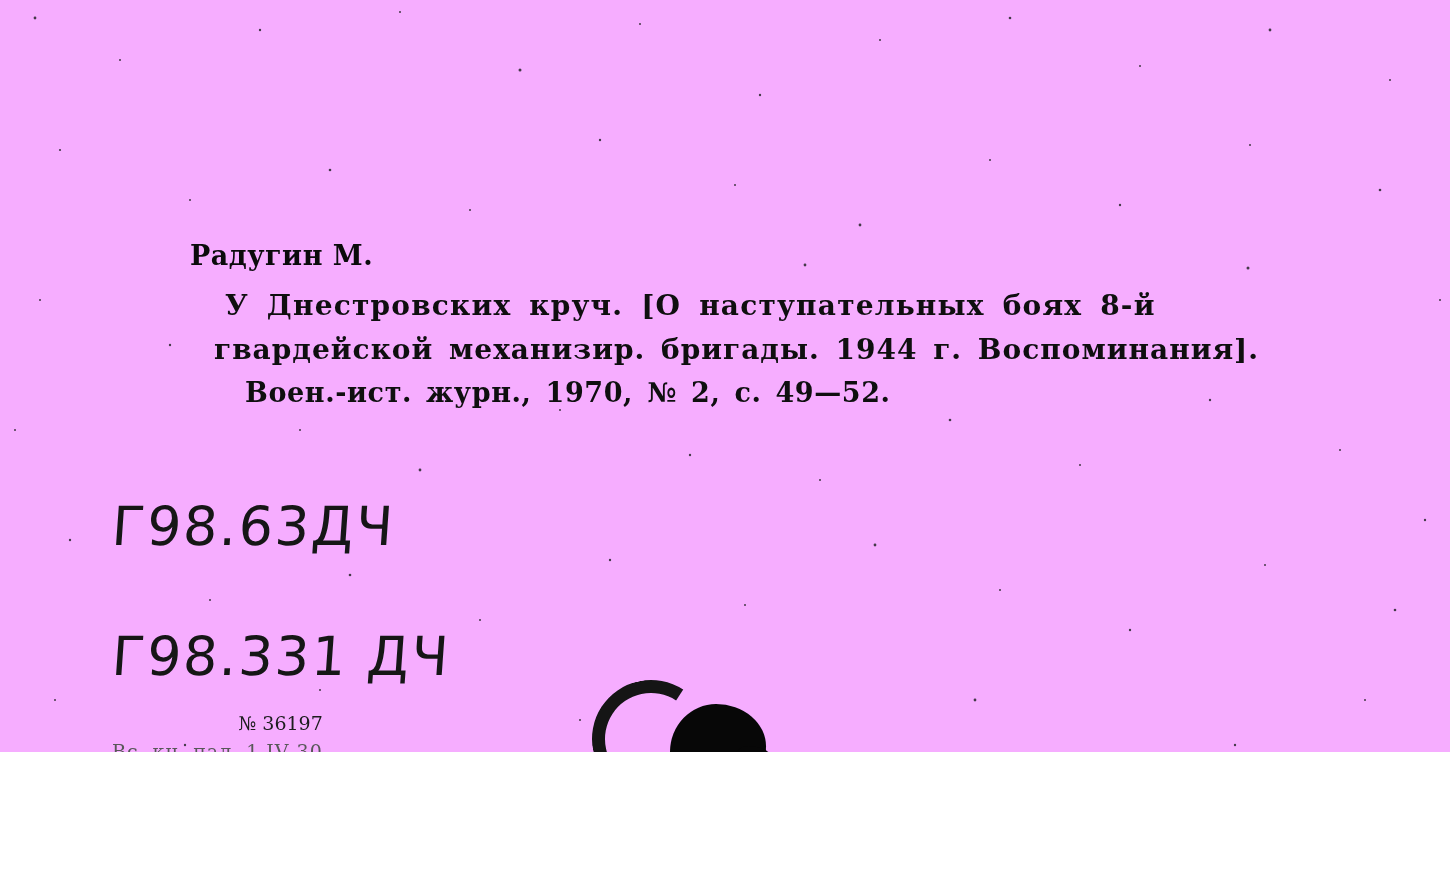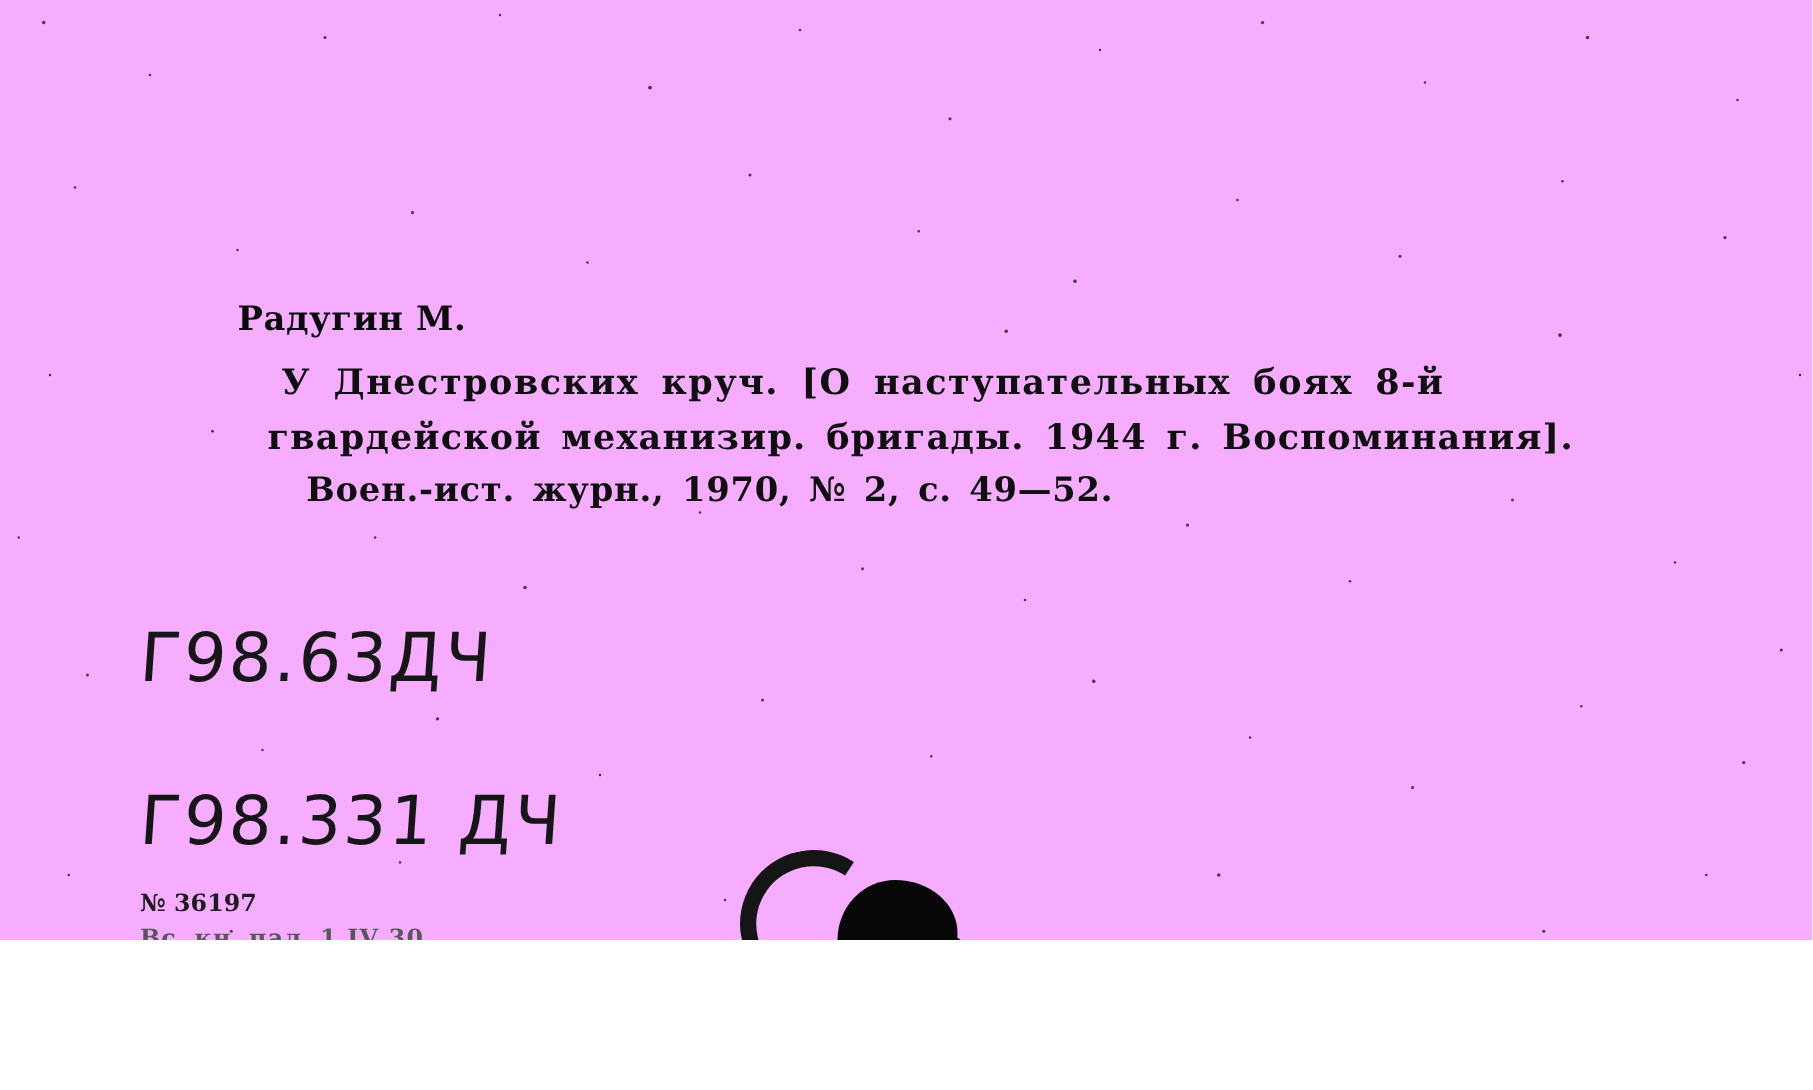--- a/index.html
+++ b/index.html
@@ -88,23 +88,24 @@
   .hand1 { left: 112px; top: 495px; }
   .hand2 { left: 112px; top: 625px; }
 
   
   .stamp-block {
     position: absolute;
     left: 112px;
     top: 710px;
     font-family: "DejaVu Serif", serif;
     font-size: 19px;
-    font-weight: bold;
+    font-weight: normal;
     color: #222;
     line-height: 1.45;
+    text-align: right;
   }
   .stamp-block .faint {
     color: #5a5a5a;
     letter-spacing: 1px;
     font-size: 19px;
     filter: blur(0.4px);
   }
   .stamp-block .faint .gap { display:inline-block; width: 14px; }
 
   

